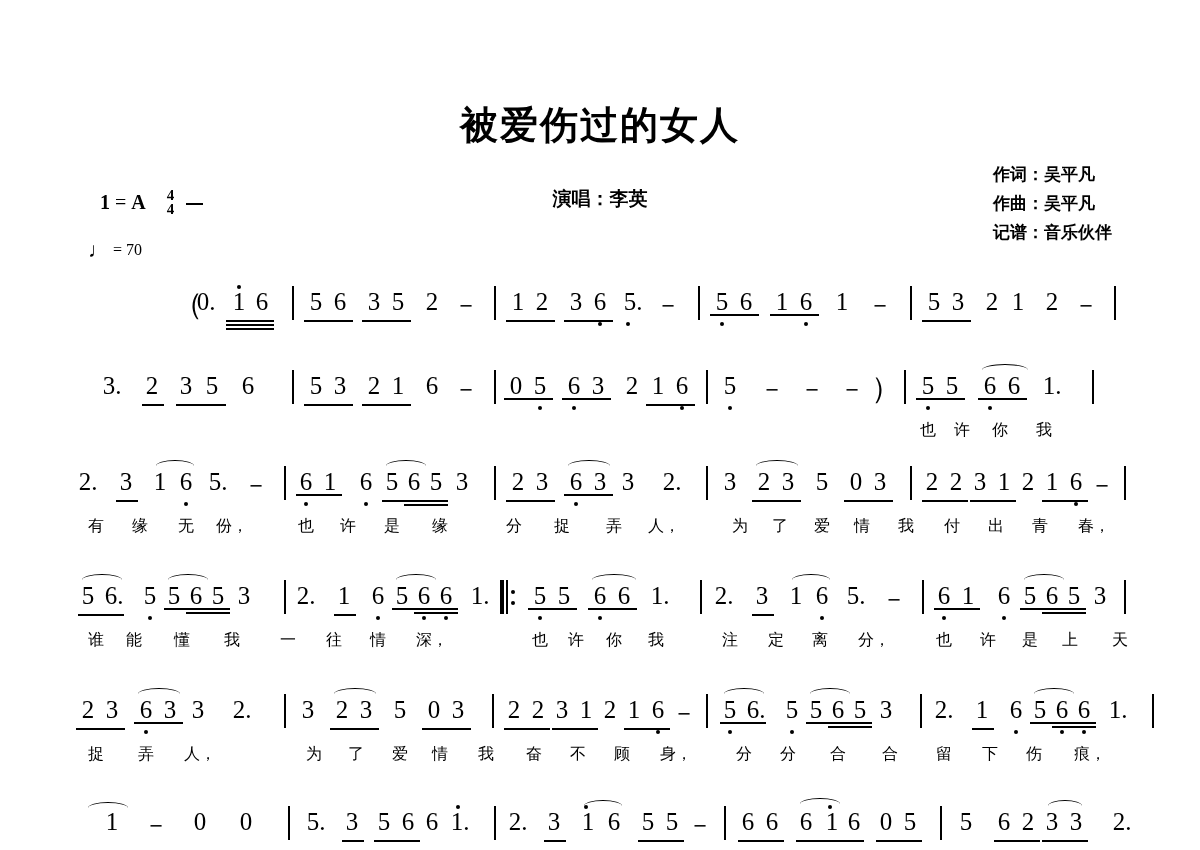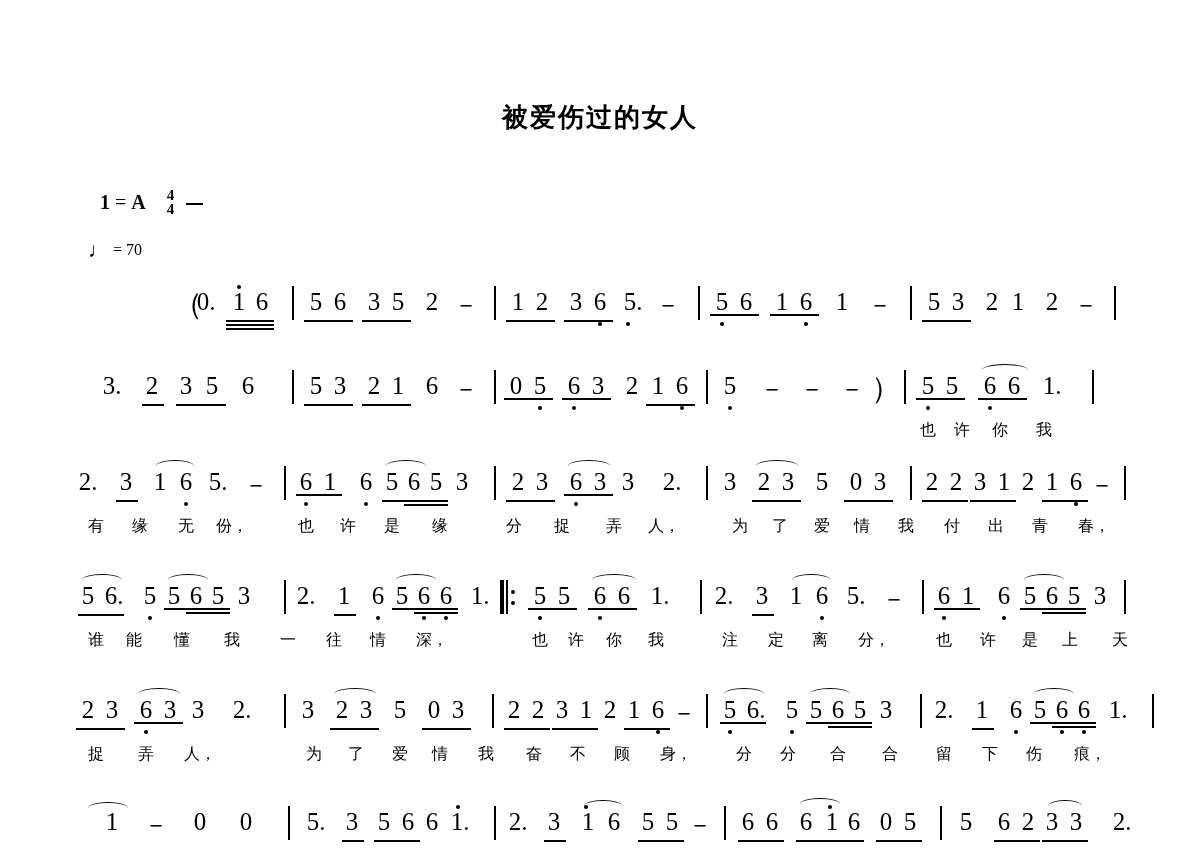--- a/index.html
+++ b/index.html
@@ -21,21 +21,21 @@
     height: 850px;
   }
 
   
   .title {
     position: absolute;
     top: 100px;
     left: 0;
     width: 1200px;
     text-align: center;
-    font-size: 26px;
+    font-size: 38px;
     font-weight: bold;
     font-family: "DejaVu Serif", "Liberation Serif", serif;
     letter-spacing: 2px;
   }
   .singer {
     position: absolute;
     top: 186px;
     left: 0;
     width: 1200px;
     text-align: center;
@@ -176,20 +176,26 @@
     font-family: "Liberation Serif", serif;
     transform: translateX(-50%);
   }
 </style>
 </head>
 <body>
 
 <div class="sheet">
 
   <div class="title">被爱伤过的女人</div>
+  <div class="singer">演唱：李英</div>
+  <div class="credits">
+    <div>作词：吴平凡</div>
+    <div>作曲：吴平凡</div>
+    <div>记谱：音乐伙伴</div>
+  </div>
 
   <div class="keyblock">
     <span class="one">1</span>
     <span>=</span>
     <span class="keyname">A</span>
     <span class="meter">
       <span class="num">4</span>
       <span class="den">4</span>
     </span>
   </div>

